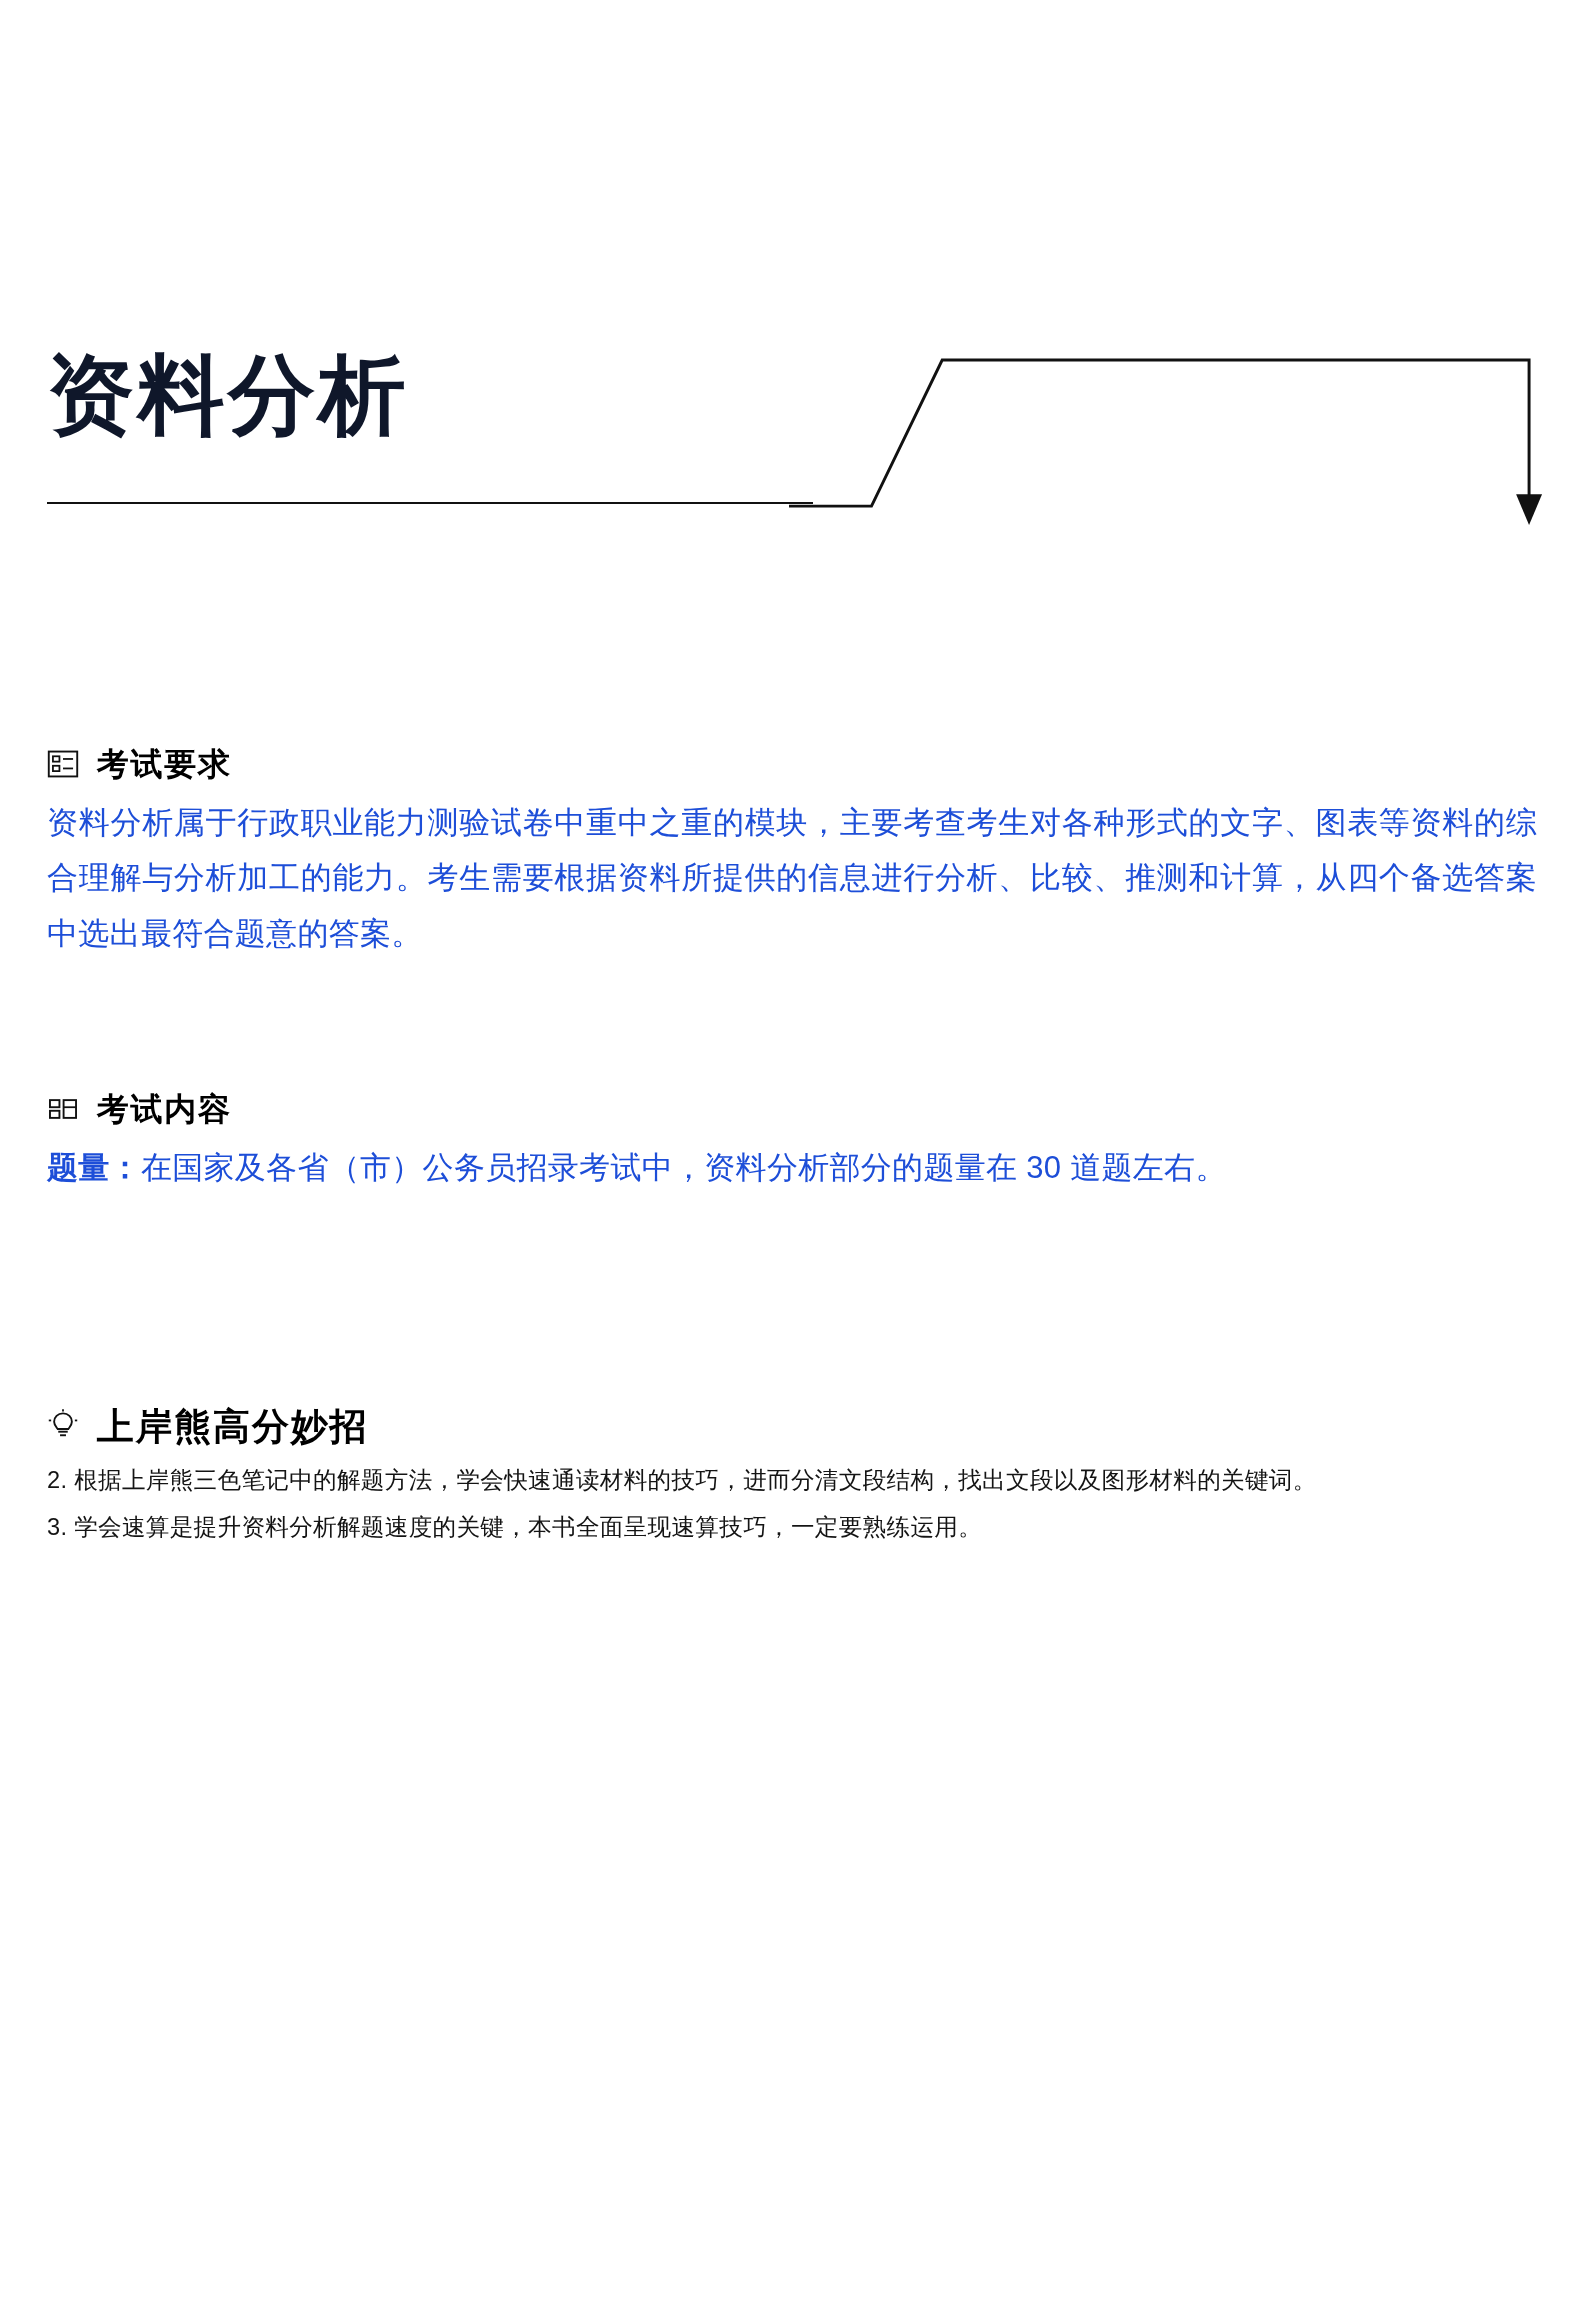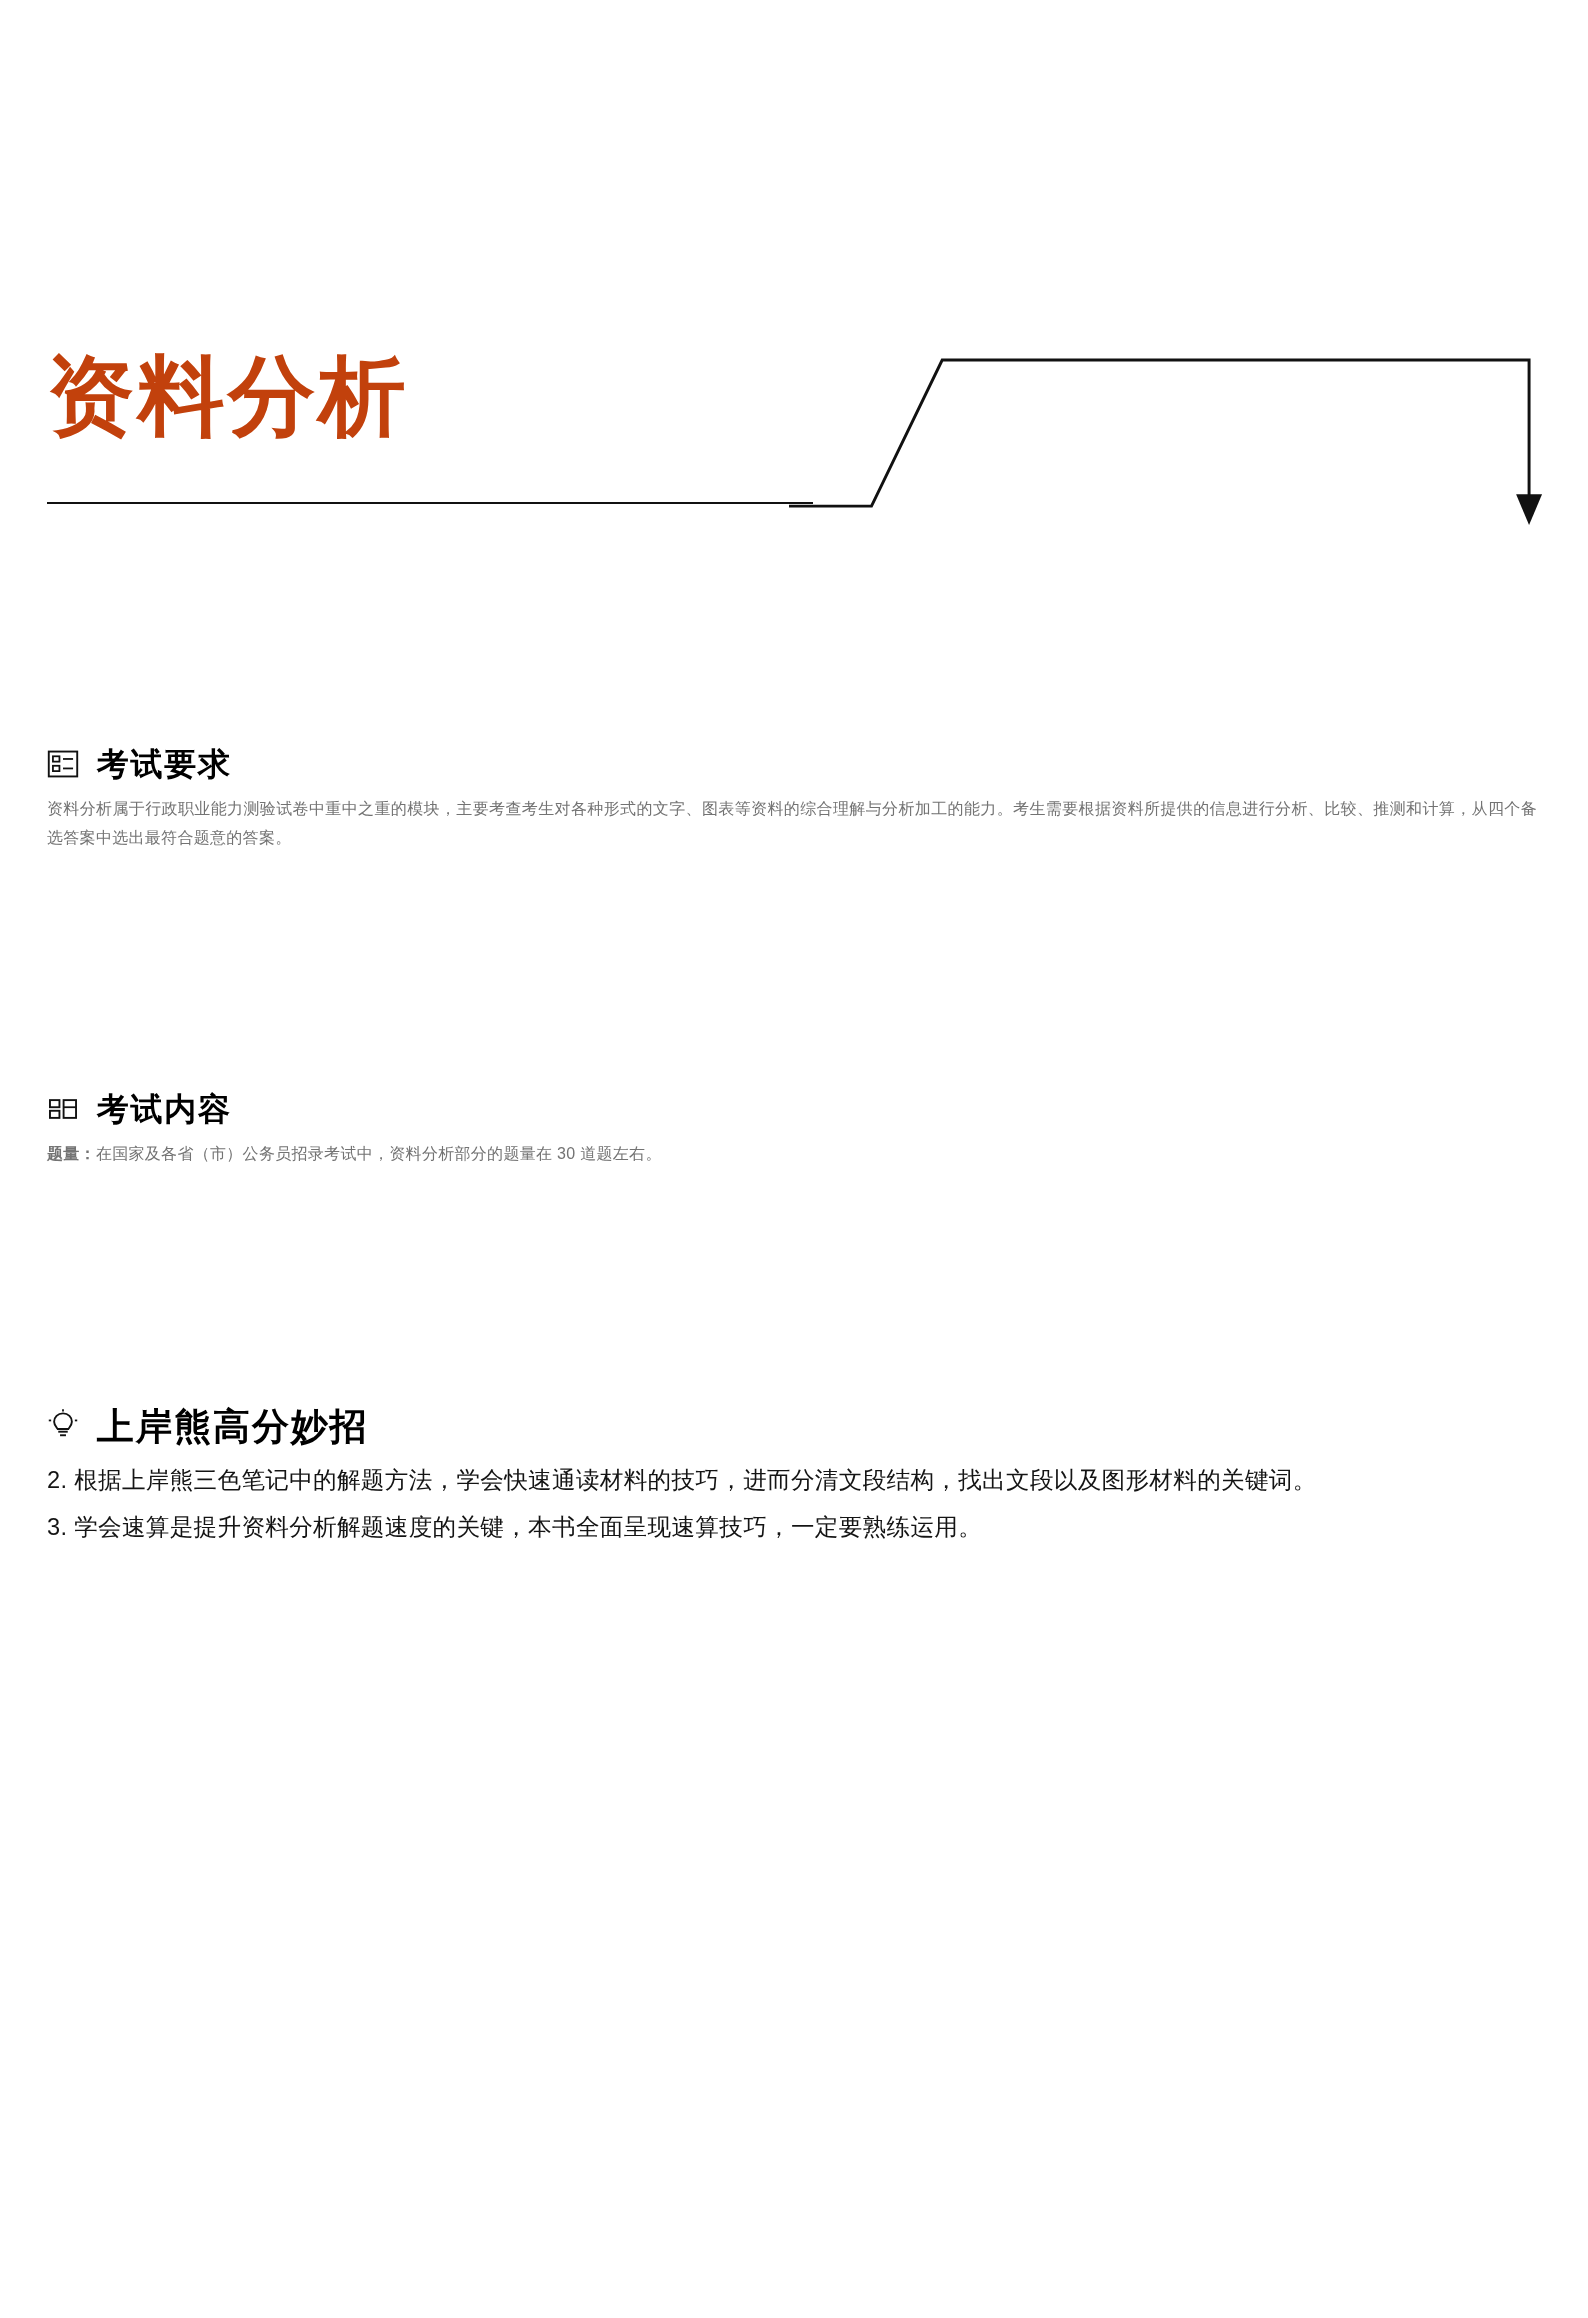--- a/index.html
+++ b/index.html
@@ -31,22 +31,23 @@
     height: 224px;
   }
   .title-text {
     position: absolute;
     left: 0;
     top: 0;
     font-size: 87px;
     font-weight: 700;
     letter-spacing: 3.5px;
     line-height: 1.1;
-    color: #c2410c;
+    color: #0f172a;
     white-space: nowrap;
+    font-family: Liberation Serif, serif;
   }
   .title-rule {
     position: absolute;
     left: 0;
     top: 154px;
     width: 766px;
     height: 2.4px;
     background: #111111;
   }
   .title-deco {
@@ -86,23 +87,23 @@
     color: #000000;
     line-height: 1;
   }
   .sec-title.serif {
     font-family: "Liberation Serif", "DejaVu Serif", serif;
     font-weight: 700;
     font-size: 37px;
   }
 
   .para {
-    font-size: 16px;
+    font-size: 31px;
     line-height: 1.78;
-    color: #737373;
+    color: #1d4ed8;
     letter-spacing: 0.3px;
     text-align: justify;
     margin: 0 0 3.5px 0;
   }
   .para.small-gap { margin-bottom: 5.9px; }
 
   .lbl {
     font-weight: 700;
     margin-top: 20px;
   }

